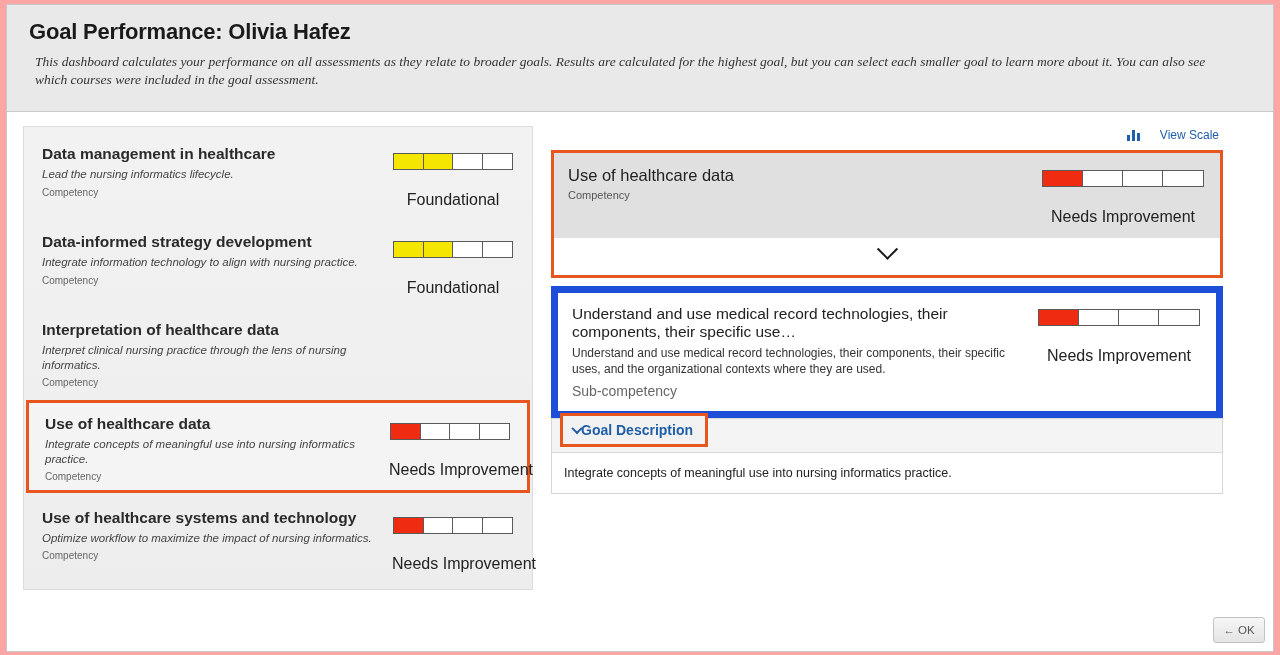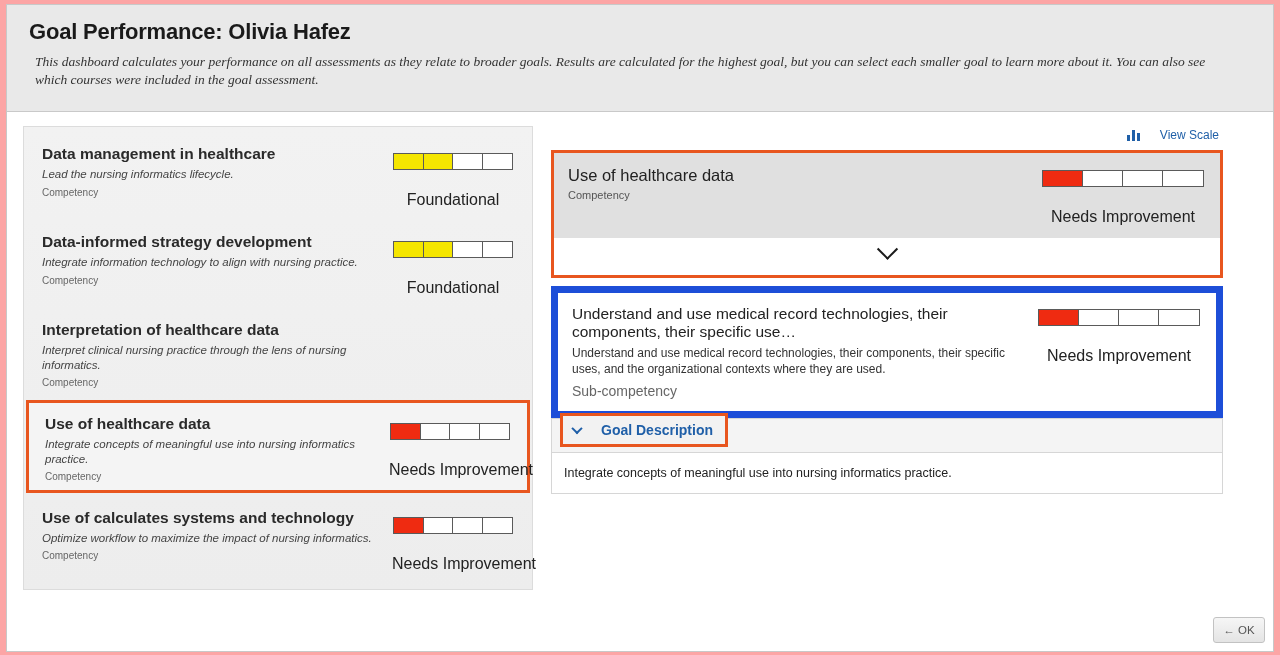--- a/index.html
+++ b/index.html
@@ -216,21 +216,21 @@
     position: relative;
   }
   .desc-toggle {
     position: absolute;
     left: 8px; top: -6px;
     border: 3px solid #e8561f;
     background: #f2f2f2;
     padding: 6px 12px 6px 10px;
     display: flex;
     align-items: center;
-    gap: 20px;
+    gap: 0;
   }
   .desc-toggle .chev-small {
     display: inline-block;
     width: 8px; height: 8px;
     border-right: 2.2px solid #1f5fa8;
     border-bottom: 2.2px solid #1f5fa8;
     transform: rotate(45deg) translate(-1px,-1px);
   }
   .desc-toggle-label {
     color: #1f5fa8;
@@ -331,21 +331,21 @@
                 <span class="seg"></span>
                 <span class="seg"></span>
                 <span class="seg"></span>
               </div>
               <div class="meter-label">Needs Improvement</div>
             </div>
           </div>
 
           <div class="goal-item">
             <div class="goal-text">
-              <div class="goal-title">Use of calculates systems and technology</div>
+              <div class="goal-title">Use of healthcare systems and technology</div>
               <div class="goal-desc">Optimize workflow to maximize the impact of nursing informatics.</div>
               <div class="goal-type">Competency</div>
             </div>
             <div class="meter-block">
               <div class="meter">
                 <span class="seg fill-red"></span>
                 <span class="seg"></span>
                 <span class="seg"></span>
                 <span class="seg"></span>
               </div>

